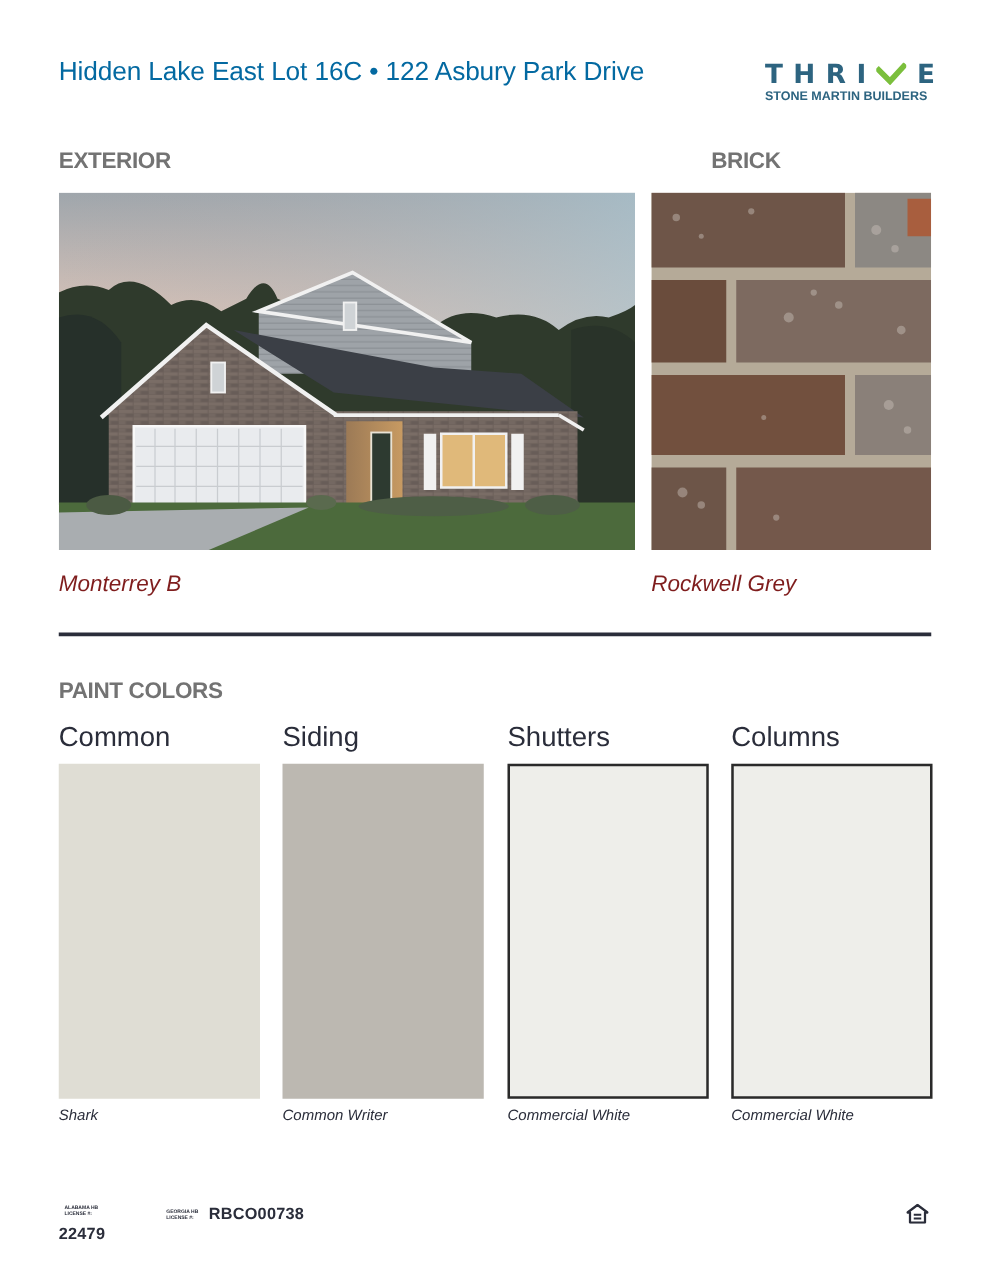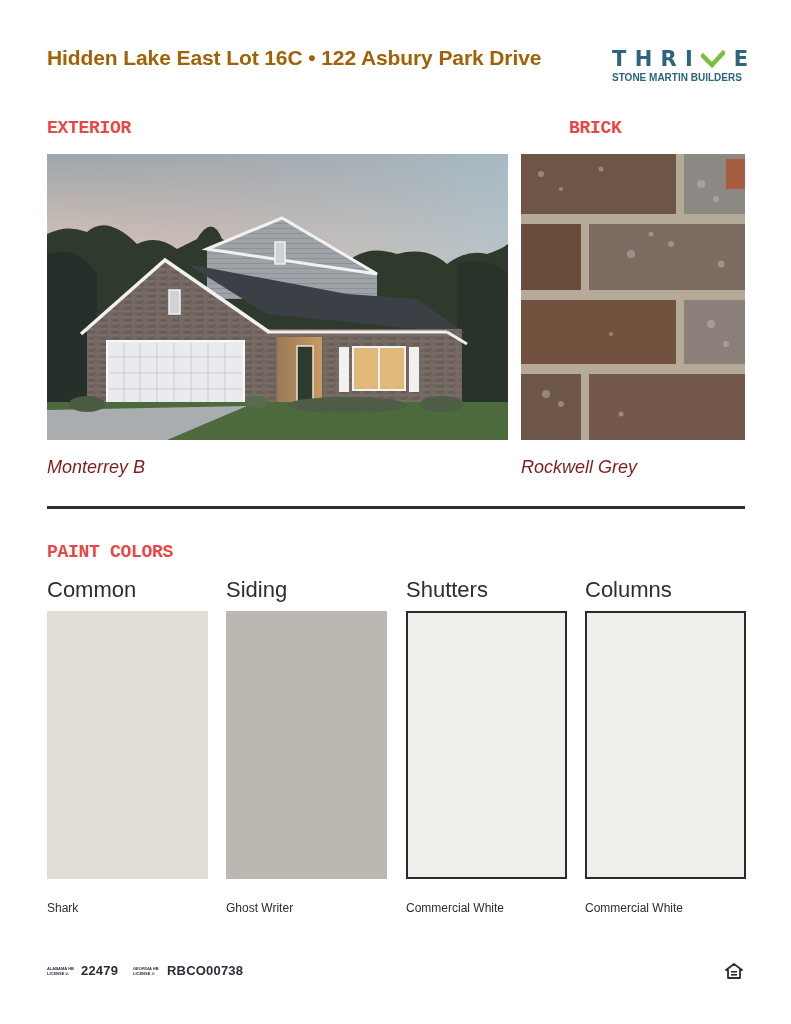--- a/index.html
+++ b/index.html
@@ -1,51 +1,51 @@
 <!DOCTYPE html>
 <html><head>
   <meta charset="utf-8">
   <style>
     * { box-sizing: border-box; margin: 0; padding: 0; }
     html, body { width: 791px; height: 1024px; background: #ffffff; overflow: hidden; }
     body { position: relative; font-family: "Liberation Sans", "DejaVu Sans", sans-serif; color: #2a2d3a; }
 
-    .title { position: absolute; left: 47px; top: 46px; font-size: 21px; font-weight: 700; color: #a16207; letter-spacing: -0.1px; }
+    .title { position: absolute; left: 47px; top: 46px; font-size: 21px; font-weight: 400; color: #0369a1; letter-spacing: -0.1px; }
 
     .logo { position: absolute; left: 612px; top: 48px; width: 136px; }
     .logo-word { display: flex; justify-content: space-between; align-items: center; height: 22px; }
     .logo-letter { font-family: "DejaVu Sans", sans-serif; font-weight: 700; font-size: 21px; color: #2d6480; line-height: 22px; }
     .logo-check { width: 24px; height: 18px; }
     .logo-sub { margin-top: 2px; font-size: 10px; font-weight: 700; color: #2d6480; letter-spacing: 0px; white-space: nowrap; }
 
-    .section-label { position: absolute; font-size: 18px; font-weight: 700; color: #ef4444; letter-spacing: -0.3px; font-family: Liberation Mono, monospace; }
+    .section-label { position: absolute; font-size: 18px; font-weight: 700; color: #737373; letter-spacing: -0.3px; }
     #exterior-label { left: 47px; top: 118px; }
     #brick-label { left: 521px; top: 118px; margin-left: 48px; }
 
     .photo { position: absolute; left: 47px; top: 154px; width: 461px; height: 286px; overflow: hidden; }
     .brick { position: absolute; left: 521px; top: 154px; width: 224px; height: 286px; overflow: hidden; }
 
     .caption-lg { position: absolute; font-size: 18px; font-style: italic; color: #7f1d1d; }
     #model-name { left: 47px; top: 457px; }
     #brick-name { left: 521px; top: 457px; text-align: right; }
 
     .divider { position: absolute; left: 47px; top: 506px; width: 698px; height: 3px; background: #2a2d3a; }
 
     #paint-label { left: 47px; top: 542px; }
 
     .paint-col { position: absolute; top: 577px; width: 161px; }
     .paint-cat { font-size: 22px; color: #2a2d3a; height: 24px; }
     .swatch { position: absolute; top: 34px; width: 161px; height: 268px; }
     .swatch.bordered { border: 2px solid #2a2a2a; }
-    .paint-name { position: absolute; top: 324px; font-size: 12px; color: #2a2d3a; white-space: nowrap; }
+    .paint-name { position: absolute; top: 308px; font-size: 12px; font-style: italic; color: #2a2d3a; white-space: nowrap; }
 
     .footer-lic { position: absolute; top: 963px; display: flex; align-items: center; gap: 6px; }
     .lic-small { font-size: 4px; font-weight: 700; line-height: 5px; color: #2a2d3a; width: 28px; }
     .lic-num { font-size: 13px; font-weight: 700; color: #2a2d3a; letter-spacing: 0.2px; }
-    #lic-al { left: 47px; }
+    #lic-al { left: 47px; flex-direction: column; }
     #lic-ga { left: 133px; }
 
     .eho { position: absolute; left: 725px; top: 963px; width: 18px; height: 16px; }
   </style>
 </head>
 <body>
 
 <div class="title">Hidden Lake East Lot 16C • 122 Asbury Park Drive</div>
 
 <div class="logo">
@@ -191,21 +191,21 @@
 
 <div class="paint-col" style="left:47px;">
   <div class="paint-cat">Common</div>
   <div class="swatch" style="background:#dfddd4;"></div>
   <div class="paint-name">Shark</div>
 </div>
 
 <div class="paint-col" style="left:226px;">
   <div class="paint-cat">Siding</div>
   <div class="swatch" style="background:#bcb8b1;"></div>
-  <div class="paint-name">Ghost Writer</div>
+  <div class="paint-name">Common Writer</div>
 </div>
 
 <div class="paint-col" style="left:406px;">
   <div class="paint-cat">Shutters</div>
   <div class="swatch bordered" style="background:#eeeeea;"></div>
   <div class="paint-name">Commercial White</div>
 </div>
 
 <div class="paint-col" style="left:585px;">
   <div class="paint-cat">Columns</div>

